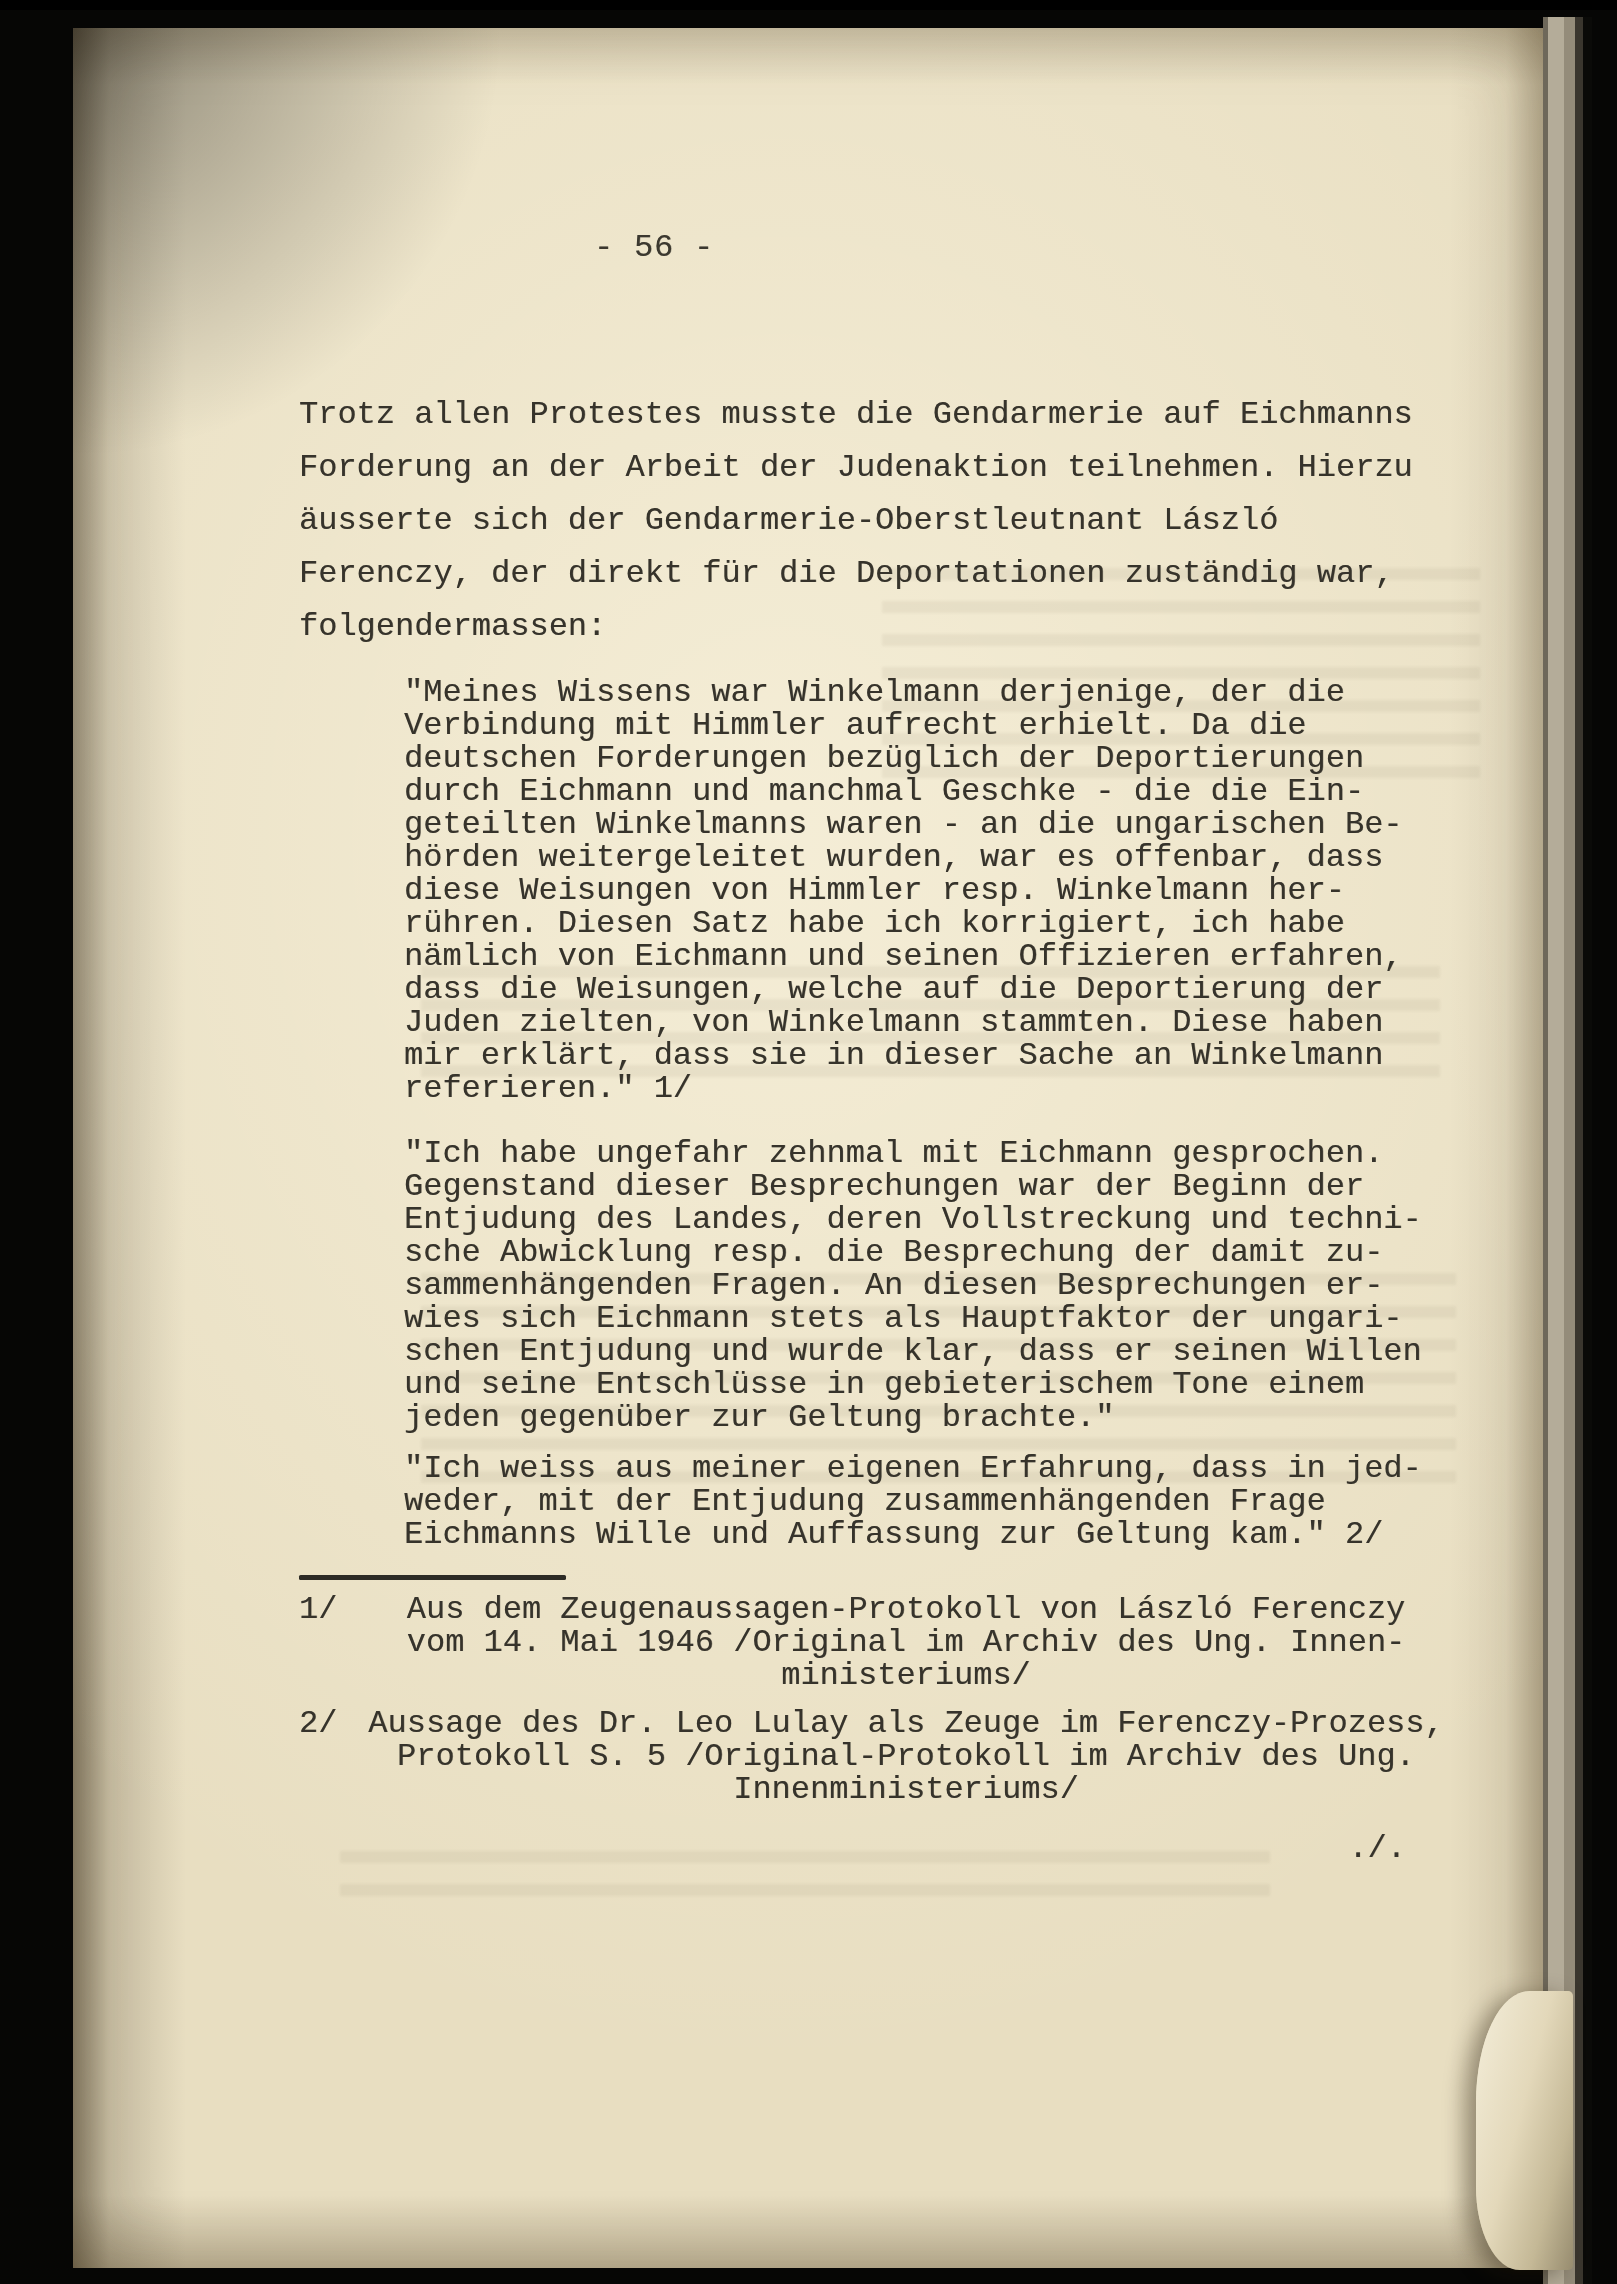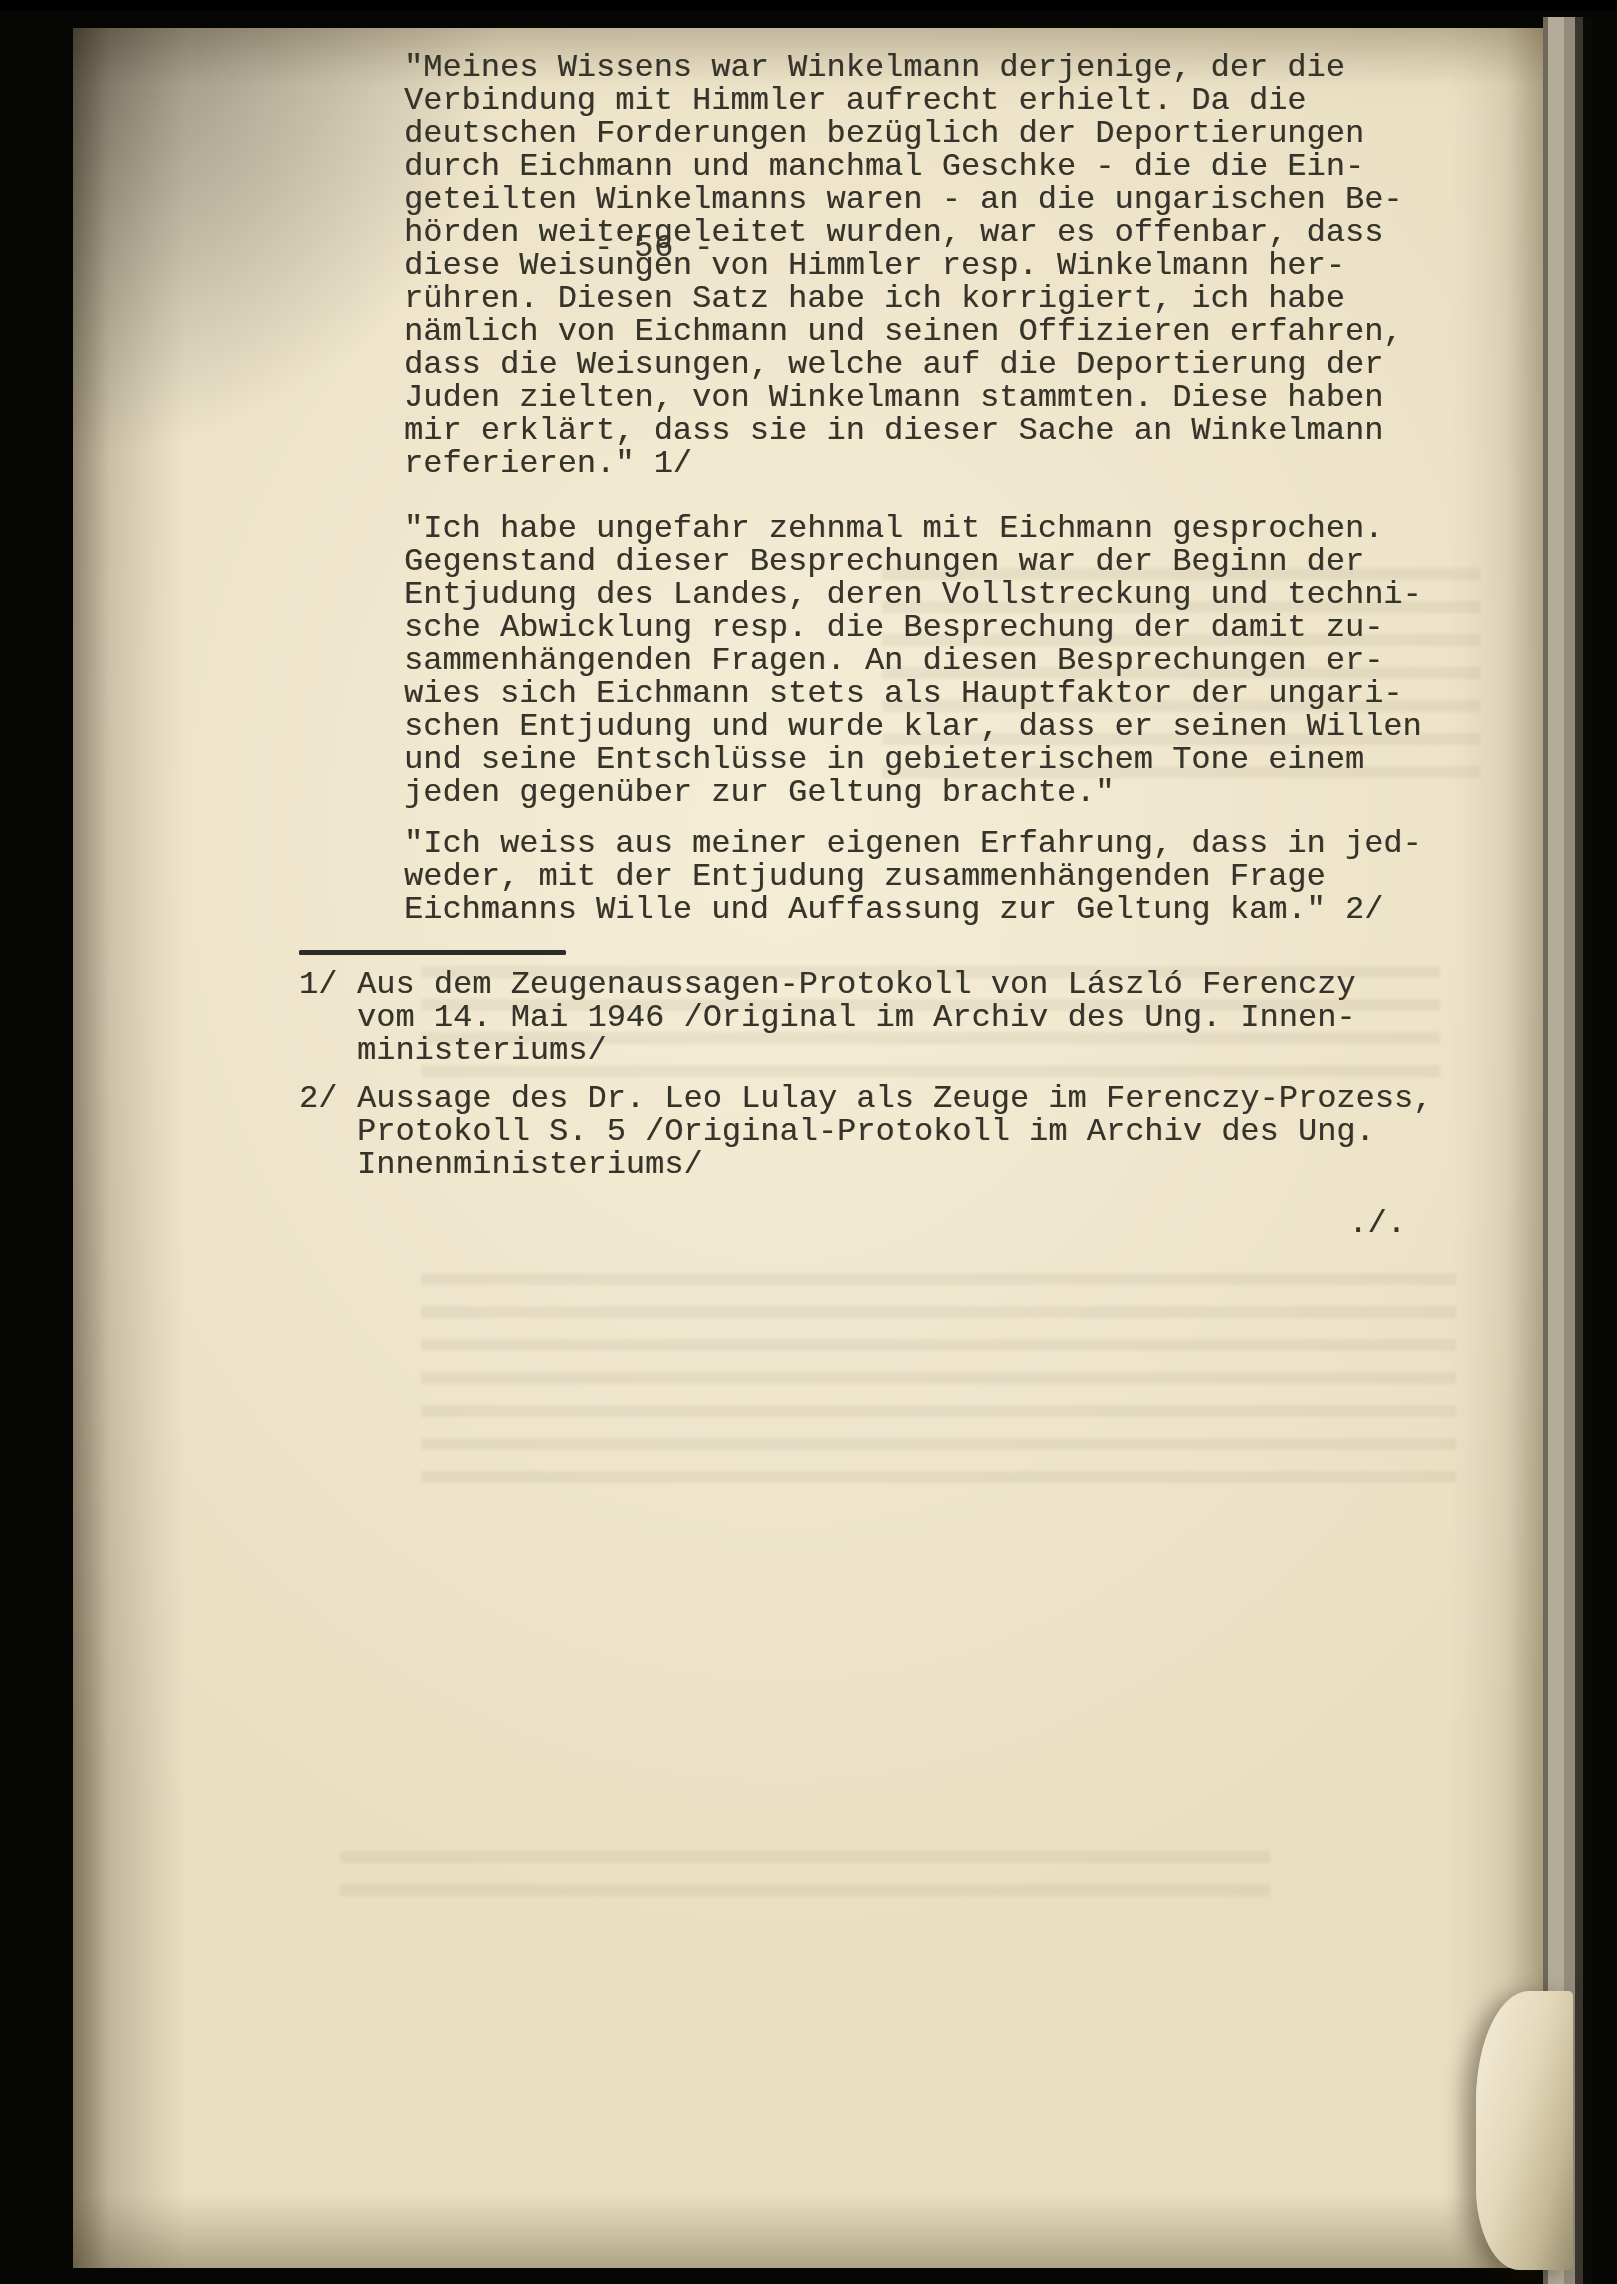--- a/index.html
+++ b/index.html
@@ -77,41 +77,46 @@
   .q3 { margin-top:18px; }
   .footnote-rule {
     margin:24px 0 13px 0; width:267px; height:5.7px;
     background:#2d2b25; border-radius:1.6px;
   }
   .footnote {
     display:flex; font-size:32px; line-height:33px;
   }
   .footnote + .footnote { margin-top:14.6px; }
   .fn-marker { width:58px; flex:0 0 58px; }
-  .fn-text   { flex:1; white-space:pre-line; }
+  .fn-text   { flex:1; white-space:pre-line;text-align:center; }
   .end-mark {
     margin-top:24px; font-size:32px; text-align:right; padding-right:49px;
   }
 </style>
 </head>
 <body>
 
 <div class="scan">
 
   <div class="paper">
 
     <div class="ghost g1"></div>
     <div class="ghost g2"></div>
     <div class="ghost g3"></div>
     <div class="ghost g4"></div>
 
     <div class="page-number">- 56 -</div>
 
     <div class="body-text">
 
+      <p class="para p1">Trotz allen Protestes musste die Gendarmerie auf Eichmanns
+Forderung an der Arbeit der Judenaktion teilnehmen. Hierzu
+äusserte sich der Gendarmerie-Oberstleutnant László
+Ferenczy, der direkt für die Deportationen zuständig war,
+folgendermassen:</p>
 
       <p class="quote q1">"Meines Wissens war Winkelmann derjenige, der die
 Verbindung mit Himmler aufrecht erhielt. Da die
 deutschen Forderungen bezüglich der Deportierungen
 durch Eichmann und manchmal Geschke - die die Ein-
 geteilten Winkelmanns waren - an die ungarischen Be-
 hörden weitergeleitet wurden, war es offenbar, dass
 diese Weisungen von Himmler resp. Winkelmann her-
 rühren. Diesen Satz habe ich korrigiert, ich habe
 nämlich von Eichmann und seinen Offizieren erfahren,

